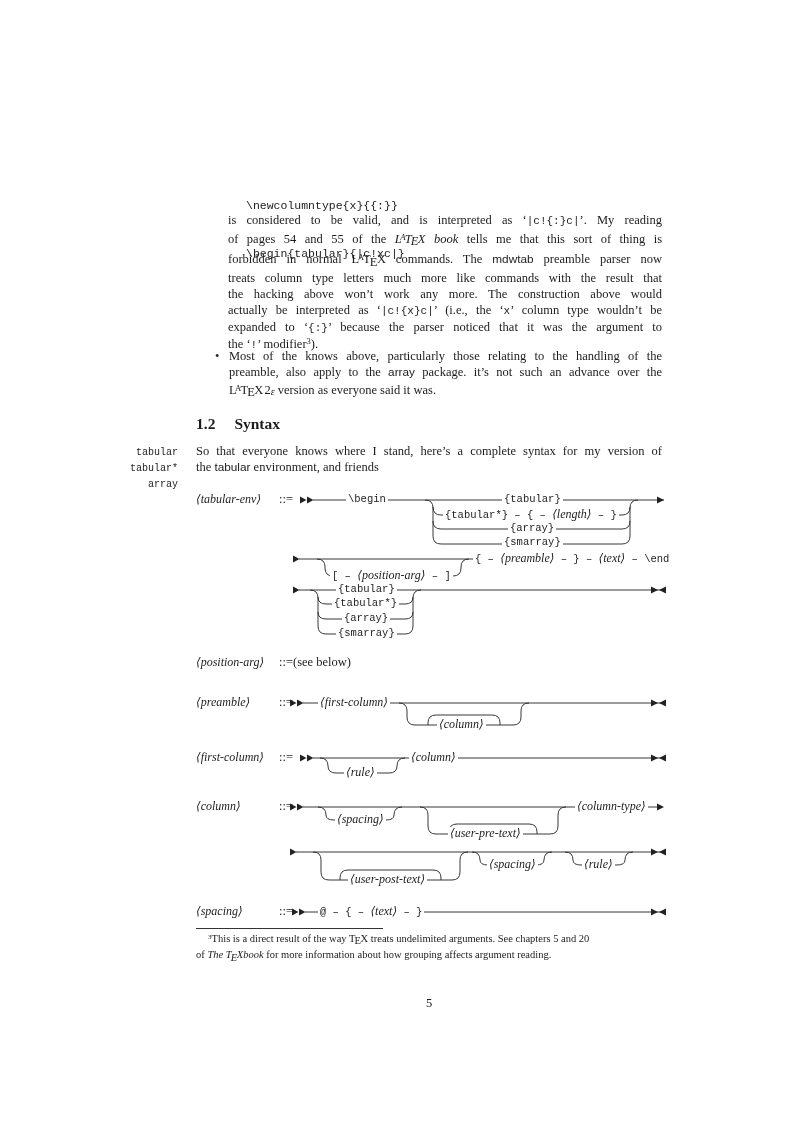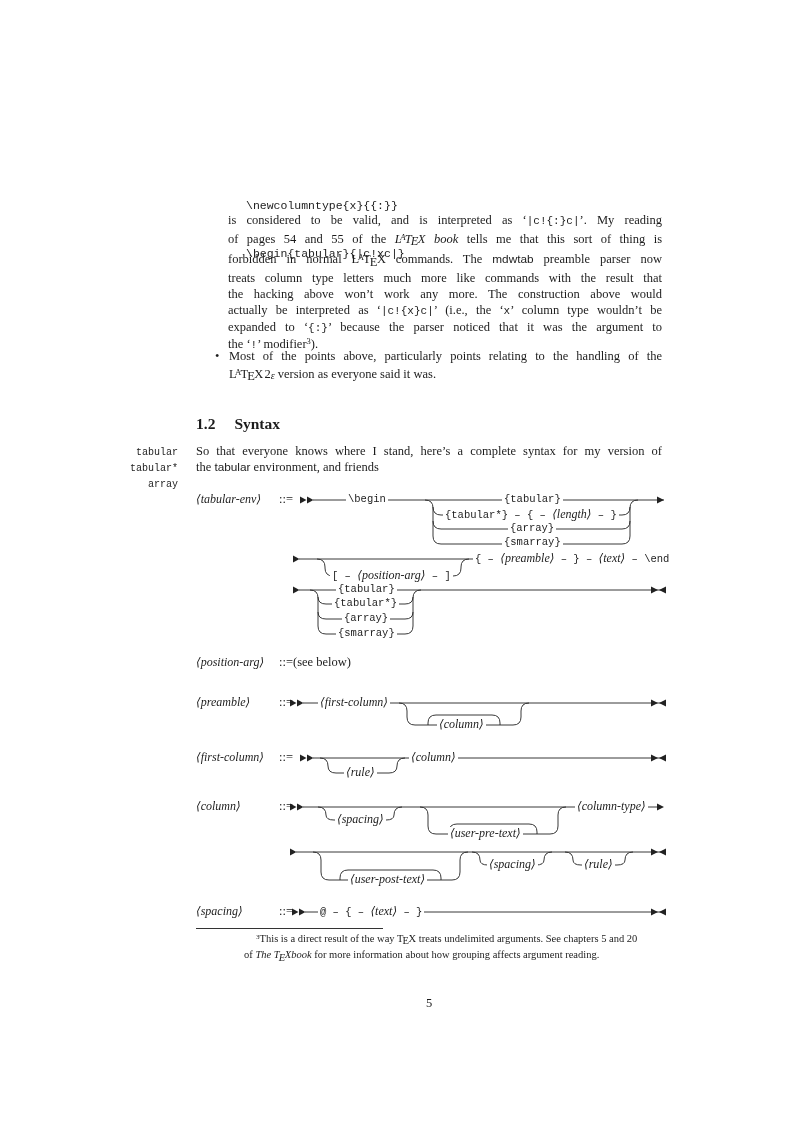--- a/index.html
+++ b/index.html
@@ -13,21 +13,21 @@
   .body-text .line.jl{text-align-last:justify;}
   .body-text .line.last{text-align:left;text-align-last:left;}
   code,.tt{font-family:"Liberation Mono","DejaVu Sans Mono",monospace;font-size:11px;font-style:normal;}
   .sf{font-family:"Liberation Sans","DejaVu Sans",sans-serif;font-size:11.8px;}
   sup{font-size:0.68em;vertical-align:0.45em;line-height:0;}
   .la{font-size:0.7em;vertical-align:0.3em;margin-left:-0.18em;margin-right:-0.1em;}
   .te{vertical-align:-0.22em;margin-left:-0.08em;margin-right:-0.04em;}
   .eps{font-size:0.8em;font-style:italic;vertical-align:-0.15em;}
   .heading{font-size:15.5px;font-weight:bold;display:flex;gap:19px;}
   .margin-notes{font-family:"Liberation Mono","DejaVu Sans Mono",monospace;font-size:10px;line-height:16px;text-align:right;}
-  .footnote{font-size:10.5px;line-height:14px;margin-left:48px;}
+  .footnote{font-size:10.5px;line-height:14px;}
   .footnote .fline{text-align:justify;}
   .fn-rule{border-top:1px solid #333;height:0;}
   .pagenum{font-size:12.5px;text-align:center;}
   
   .rr{position:absolute;}
   .rr svg{position:absolute;left:0;top:0;}
   .rr-label{position:absolute;background:#fff;padding:0 2px;line-height:13px;white-space:nowrap;
             font-family:"Liberation Mono","DejaVu Sans Mono",monospace;font-size:10.5px;}
   .v{font-family:"Liberation Serif","DejaVu Serif","DejaVu Sans",serif;font-style:italic;font-size:12px;}
   .lhs{position:absolute;display:flex;justify-content:space-between;width:97px;font-size:12.5px;line-height:13px;}
@@ -52,21 +52,22 @@
     <div class="line jl">forbidden in normal L<span class="la">A</span>T<span class="te">E</span>X commands. The <span class="sf">mdwtab</span> preamble parser now</div>
     <div class="line jl">treats column type letters much more like commands with the result that</div>
     <div class="line jl">the hacking above won’t work any more. The construction above would</div>
     <div class="line jl">actually be interpreted as ‘<code>|c!{x}c|</code>’ (i.e., the ‘<code>x</code>’ column type wouldn’t be</div>
     <div class="line jl">expanded to ‘<code>{:}</code>’ because the parser noticed that it was the argument to</div>
     <div class="line last">the ‘<code>!</code>’ modifier<sup>3</sup>).</div>
   </div>
 
   <div class="abs body-text" style="left:215px;top:348px;">•</div>
   <div class="abs body-text" style="left:229px;top:348px;width:433px;">
-    <div class="line jl">Most of the points above, particularly points relating to the handling of the</div>
+    <div class="line jl">Most of the knows above, particularly those relating to the handling of the</div>
+    <div class="line jl">preamble, also apply to the <span class="sf">array</span> package. it’s not such an advance over the</div>
     <div class="line last">L<span class="la">A</span>T<span class="te">E</span>X 2<span class="eps">ε</span> version as everyone said it was.</div>
   </div>
 
   <div class="abs heading" style="left:196px;top:415px;">
     <span>1.2</span>
     <span>Syntax</span>
   </div>
 
   <div class="abs margin-notes" style="left:118px;top:445px;width:60px;">
     <div>tabular</div>

